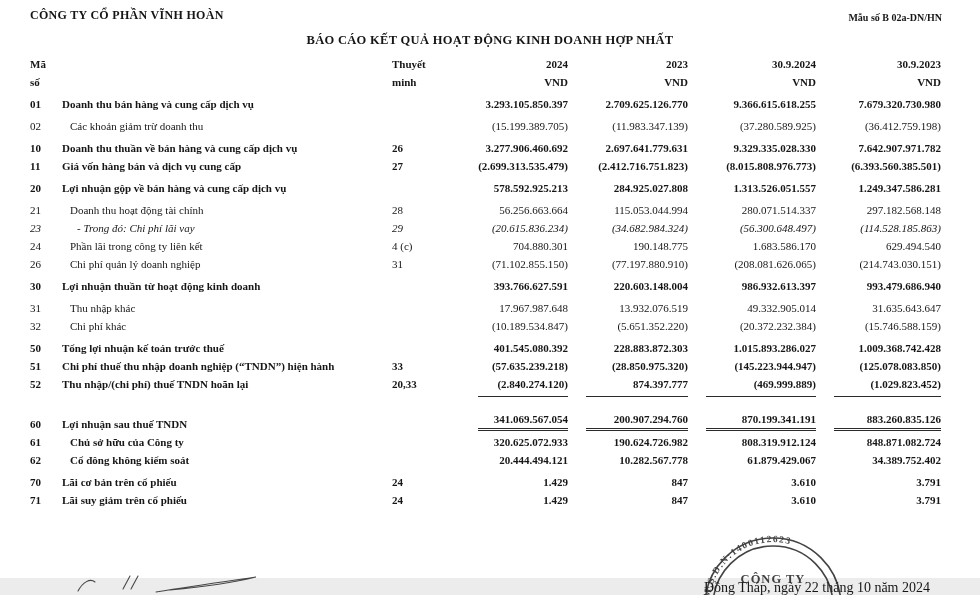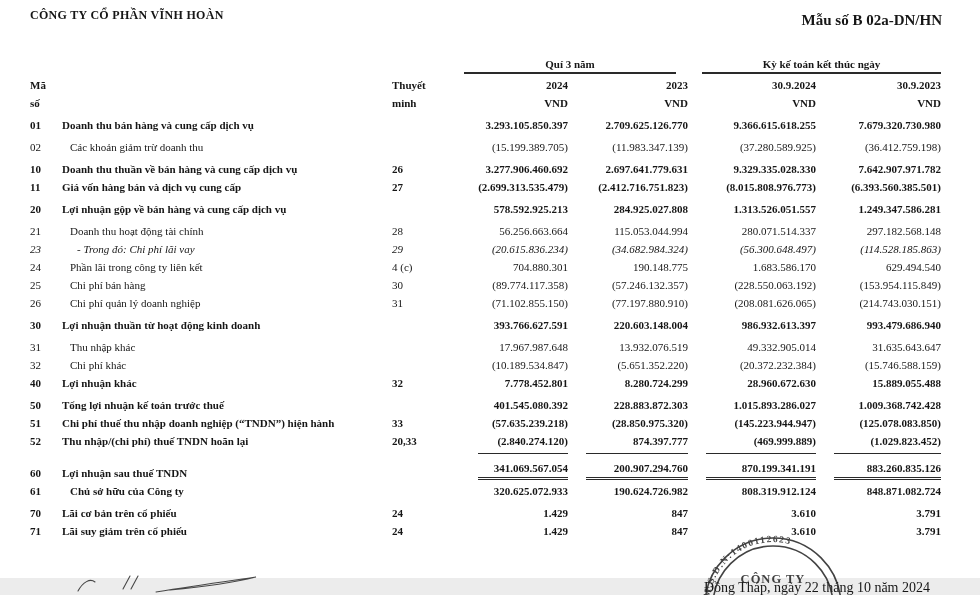--- a/index.html
+++ b/index.html
@@ -1,79 +1,69 @@
 <!DOCTYPE html>
 <html><head>
 <meta charset="utf-8">
 <style>
   html,body { margin:0; padding:0; background:#fff; }
   .page {
     position:relative; width:980px; height:595px; background:#ffffff;
     font-family:"Liberation Serif", serif; color:#161616; overflow:hidden;
   }
   .hdr-company { position:absolute; top:8px; left:30px; font-size:12px; font-weight:bold; letter-spacing:.3px; }
-  .hdr-form    { position:absolute; top:12px; right:38px; font-size:15px; font-weight:bold; }
+  .hdr-form    { position:absolute; top:12px; right:38px; font-size:10px; font-weight:bold; }
   .hdr-title   { position:absolute; top:33px; left:0; width:100%; text-align:center; font-size:12.5px; font-weight:bold; letter-spacing:.3px; }
 
   table.report { position:absolute; top:55px; left:30px; width:911px; border-collapse:collapse; table-layout:fixed; }
   table.report td { font-size:11px; line-height:13px; padding:2.5px 0; vertical-align:bottom; overflow:hidden; white-space:nowrap; }
   td.ma  { padding-left:4px; }
   td.tm  { }
   td.v   { text-align:right; }
   thead td { font-weight:bold; }
   thead tr.unit-row td { padding-bottom:7px; }
   .group-cell .inner { border-bottom:2px solid #2a2a2a; text-align:center; padding-bottom:1px; font-weight:bold; }
   .g1 .inner { margin-left:4px; margin-right:12px; }
   .g2 .inner { margin-left:14px; margin-right:0; }
 
   tbody tr.bold   { font-weight:bold; }
   tbody tr.italic { font-style:italic; }
   tbody tr.gap td { padding-top:6.5px; }
   tbody tr.indent1 td.lab .inner { padding-left:8px; }
   tbody tr.indent2 td.lab .inner { padding-left:15px; }
   tbody tr.total td.v .inner {
     border-top:1.2px solid #2a2a2a; border-bottom:3.5px double #2a2a2a;
-    padding:8px 0 2px; margin-left:18px;
+    padding:16px 0 2px; margin-left:18px;
   }
 
   .bottom-band { position:absolute; left:0; top:578px; width:980px; height:17px; background:#ececec; }
   .signature   { position:absolute; left:50px; top:573px; width:340px; height:22px; }
   .footer-date { position:absolute; right:50px; top:580px; font-size:14px; }
   .stamp       { position:absolute; left:688px; top:531px; width:172px; height:64px; opacity:.85; }
 </style>
 </head>
 <body>
 
 <div class="page">
 
   <div class="hdr-company">CÔNG TY CỔ PHẦN VĨNH HOÀN</div>
   <div class="hdr-form">Mẫu số B 02a-DN/HN</div>
+  <div class="hdr-title">BÁO CÁO KẾT QUẢ HOẠT ĐỘNG KINH DOANH HỢP NHẤT</div>
 
   <table class="report">
     <colgroup>
       <col style="width:32px">
         <col style="width:330px">
         <col style="width:68px">
       <col style="width:108px">
         <col style="width:120px">
         <col style="width:128px">
         <col style="width:125px">
     </colgroup>
     <thead>
-      <tr>
-        <td class="ma"></td>
-        <td class="lab"></td>
-        <td class="tm"></td>
-        <td class="group-cell g1" colspan="2">
-          <div class="inner">Quí 3 năm</div>
-        </td>
-        <td class="group-cell g2" colspan="2">
-          <div class="inner">Kỳ kế toán kết thúc ngày</div>
-        </td>
-      </tr>
       <tr>
         <td class="ma">Mã</td>
         <td class="lab"></td>
         <td class="tm">Thuyết</td>
         <td class="v">2024</td>
         <td class="v">2023</td>
         <td class="v">30.9.2024</td>
         <td class="v">30.9.2023</td>
       </tr>
       <tr class="unit-row">
@@ -266,204 +256,158 @@
           </td>
           <td class="v">
             <div class="inner">1.683.586.170</div>
           </td>
           <td class="v">
             <div class="inner">629.494.540</div>
           </td>
         </tr>
         <tr class="indent1">
           <td class="ma">
-            <div class="inner">25</div>
-          </td>
-          <td class="lab">
-            <div class="inner">Chi phí bán hàng</div>
-          </td>
-          <td class="tm">
+            <div class="inner">26</div>
+          </td>
+          <td class="lab">
+            <div class="inner">Chi phí quản lý doanh nghiệp</div>
+          </td>
+          <td class="tm">
+            <div class="inner">31</div>
+          </td>
+          <td class="v">
+            <div class="inner">(71.102.855.150)</div>
+          </td>
+          <td class="v">
+            <div class="inner">(77.197.880.910)</div>
+          </td>
+          <td class="v">
+            <div class="inner">(208.081.626.065)</div>
+          </td>
+          <td class="v">
+            <div class="inner">(214.743.030.151)</div>
+          </td>
+        </tr>
+        <tr class="bold gap">
+          <td class="ma">
             <div class="inner">30</div>
           </td>
-          <td class="v">
-            <div class="inner">(89.774.117.358)</div>
-          </td>
-          <td class="v">
-            <div class="inner">(57.246.132.357)</div>
-          </td>
-          <td class="v">
-            <div class="inner">(228.550.063.192)</div>
-          </td>
-          <td class="v">
-            <div class="inner">(153.954.115.849)</div>
+          <td class="lab">
+            <div class="inner">Lợi nhuận thuần từ hoạt động kinh doanh</div>
+          </td>
+          <td class="tm">
+            <div class="inner"></div>
+          </td>
+          <td class="v">
+            <div class="inner">393.766.627.591</div>
+          </td>
+          <td class="v">
+            <div class="inner">220.603.148.004</div>
+          </td>
+          <td class="v">
+            <div class="inner">986.932.613.397</div>
+          </td>
+          <td class="v">
+            <div class="inner">993.479.686.940</div>
+          </td>
+        </tr>
+        <tr class="gap indent1">
+          <td class="ma">
+            <div class="inner">31</div>
+          </td>
+          <td class="lab">
+            <div class="inner">Thu nhập khác</div>
+          </td>
+          <td class="tm">
+            <div class="inner"></div>
+          </td>
+          <td class="v">
+            <div class="inner">17.967.987.648</div>
+          </td>
+          <td class="v">
+            <div class="inner">13.932.076.519</div>
+          </td>
+          <td class="v">
+            <div class="inner">49.332.905.014</div>
+          </td>
+          <td class="v">
+            <div class="inner">31.635.643.647</div>
           </td>
         </tr>
         <tr class="indent1">
           <td class="ma">
-            <div class="inner">26</div>
-          </td>
-          <td class="lab">
-            <div class="inner">Chi phí quản lý doanh nghiệp</div>
-          </td>
-          <td class="tm">
-            <div class="inner">31</div>
-          </td>
-          <td class="v">
-            <div class="inner">(71.102.855.150)</div>
-          </td>
-          <td class="v">
-            <div class="inner">(77.197.880.910)</div>
-          </td>
-          <td class="v">
-            <div class="inner">(208.081.626.065)</div>
-          </td>
-          <td class="v">
-            <div class="inner">(214.743.030.151)</div>
+            <div class="inner">32</div>
+          </td>
+          <td class="lab">
+            <div class="inner">Chi phí khác</div>
+          </td>
+          <td class="tm">
+            <div class="inner"></div>
+          </td>
+          <td class="v">
+            <div class="inner">(10.189.534.847)</div>
+          </td>
+          <td class="v">
+            <div class="inner">(5.651.352.220)</div>
+          </td>
+          <td class="v">
+            <div class="inner">(20.372.232.384)</div>
+          </td>
+          <td class="v">
+            <div class="inner">(15.746.588.159)</div>
           </td>
         </tr>
         <tr class="bold gap">
           <td class="ma">
-            <div class="inner">30</div>
-          </td>
-          <td class="lab">
-            <div class="inner">Lợi nhuận thuần từ hoạt động kinh doanh</div>
-          </td>
-          <td class="tm">
-            <div class="inner"></div>
-          </td>
-          <td class="v">
-            <div class="inner">393.766.627.591</div>
-          </td>
-          <td class="v">
-            <div class="inner">220.603.148.004</div>
-          </td>
-          <td class="v">
-            <div class="inner">986.932.613.397</div>
-          </td>
-          <td class="v">
-            <div class="inner">993.479.686.940</div>
-          </td>
-        </tr>
-        <tr class="gap indent1">
-          <td class="ma">
-            <div class="inner">31</div>
-          </td>
-          <td class="lab">
-            <div class="inner">Thu nhập khác</div>
-          </td>
-          <td class="tm">
-            <div class="inner"></div>
-          </td>
-          <td class="v">
-            <div class="inner">17.967.987.648</div>
-          </td>
-          <td class="v">
-            <div class="inner">13.932.076.519</div>
-          </td>
-          <td class="v">
-            <div class="inner">49.332.905.014</div>
-          </td>
-          <td class="v">
-            <div class="inner">31.635.643.647</div>
-          </td>
-        </tr>
-        <tr class="indent1">
-          <td class="ma">
-            <div class="inner">32</div>
-          </td>
-          <td class="lab">
-            <div class="inner">Chi phí khác</div>
-          </td>
-          <td class="tm">
-            <div class="inner"></div>
-          </td>
-          <td class="v">
-            <div class="inner">(10.189.534.847)</div>
-          </td>
-          <td class="v">
-            <div class="inner">(5.651.352.220)</div>
-          </td>
-          <td class="v">
-            <div class="inner">(20.372.232.384)</div>
-          </td>
-          <td class="v">
-            <div class="inner">(15.746.588.159)</div>
+            <div class="inner">50</div>
+          </td>
+          <td class="lab">
+            <div class="inner">Tổng lợi nhuận kế toán trước thuế</div>
+          </td>
+          <td class="tm">
+            <div class="inner"></div>
+          </td>
+          <td class="v">
+            <div class="inner">401.545.080.392</div>
+          </td>
+          <td class="v">
+            <div class="inner">228.883.872.303</div>
+          </td>
+          <td class="v">
+            <div class="inner">1.015.893.286.027</div>
+          </td>
+          <td class="v">
+            <div class="inner">1.009.368.742.428</div>
           </td>
         </tr>
         <tr class="bold">
           <td class="ma">
-            <div class="inner">40</div>
-          </td>
-          <td class="lab">
-            <div class="inner">Lợi nhuận khác</div>
-          </td>
-          <td class="tm">
-            <div class="inner">32</div>
-          </td>
-          <td class="v">
-            <div class="inner">7.778.452.801</div>
-          </td>
-          <td class="v">
-            <div class="inner">8.280.724.299</div>
-          </td>
-          <td class="v">
-            <div class="inner">28.960.672.630</div>
-          </td>
-          <td class="v">
-            <div class="inner">15.889.055.488</div>
-          </td>
-        </tr>
-        <tr class="bold gap">
-          <td class="ma">
-            <div class="inner">50</div>
-          </td>
-          <td class="lab">
-            <div class="inner">Tổng lợi nhuận kế toán trước thuế</div>
-          </td>
-          <td class="tm">
-            <div class="inner"></div>
-          </td>
-          <td class="v">
-            <div class="inner">401.545.080.392</div>
-          </td>
-          <td class="v">
-            <div class="inner">228.883.872.303</div>
-          </td>
-          <td class="v">
-            <div class="inner">1.015.893.286.027</div>
-          </td>
-          <td class="v">
-            <div class="inner">1.009.368.742.428</div>
+            <div class="inner">51</div>
+          </td>
+          <td class="lab">
+            <div class="inner">Chi phí thuế thu nhập doanh nghiệp (“TNDN”) hiện hành</div>
+          </td>
+          <td class="tm">
+            <div class="inner">33</div>
+          </td>
+          <td class="v">
+            <div class="inner">(57.635.239.218)</div>
+          </td>
+          <td class="v">
+            <div class="inner">(28.850.975.320)</div>
+          </td>
+          <td class="v">
+            <div class="inner">(145.223.944.947)</div>
+          </td>
+          <td class="v">
+            <div class="inner">(125.078.083.850)</div>
           </td>
         </tr>
         <tr class="bold">
           <td class="ma">
-            <div class="inner">51</div>
-          </td>
-          <td class="lab">
-            <div class="inner">Chi phí thuế thu nhập doanh nghiệp (“TNDN”) hiện hành</div>
-          </td>
-          <td class="tm">
-            <div class="inner">33</div>
-          </td>
-          <td class="v">
-            <div class="inner">(57.635.239.218)</div>
-          </td>
-          <td class="v">
-            <div class="inner">(28.850.975.320)</div>
-          </td>
-          <td class="v">
-            <div class="inner">(145.223.944.947)</div>
-          </td>
-          <td class="v">
-            <div class="inner">(125.078.083.850)</div>
-          </td>
-        </tr>
-        <tr class="bold">
-          <td class="ma">
             <div class="inner">52</div>
           </td>
           <td class="lab">
             <div class="inner">Thu nhập/(chi phí) thuế TNDN hoãn lại</div>
           </td>
           <td class="tm">
             <div class="inner">20,33</div>
           </td>
           <td class="v">
             <div class="inner">(2.840.274.120)</div>
@@ -515,20 +459,43 @@
             <div class="inner">320.625.072.933</div>
           </td>
           <td class="v">
             <div class="inner">190.624.726.982</div>
           </td>
           <td class="v">
             <div class="inner">808.319.912.124</div>
           </td>
           <td class="v">
             <div class="inner">848.871.082.724</div>
+          </td>
+        </tr>
+        <tr class="bold indent1">
+          <td class="ma">
+            <div class="inner">62</div>
+          </td>
+          <td class="lab">
+            <div class="inner">Cổ đông không kiểm soát</div>
+          </td>
+          <td class="tm">
+            <div class="inner"></div>
+          </td>
+          <td class="v">
+            <div class="inner">20.444.494.121</div>
+          </td>
+          <td class="v">
+            <div class="inner">10.282.567.778</div>
+          </td>
+          <td class="v">
+            <div class="inner">61.879.429.067</div>
+          </td>
+          <td class="v">
+            <div class="inner">34.389.752.402</div>
           </td>
         </tr>
         <tr class="bold gap">
           <td class="ma">
             <div class="inner">70</div>
           </td>
           <td class="lab">
             <div class="inner">Lãi cơ bản trên cổ phiếu</div>
           </td>
           <td class="tm">

